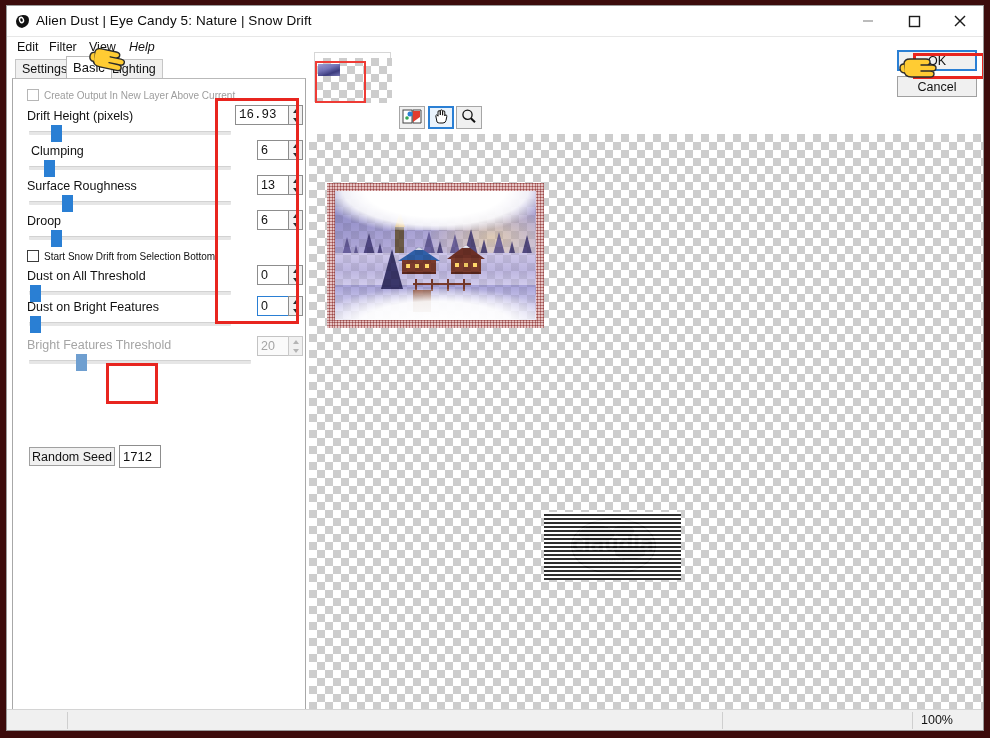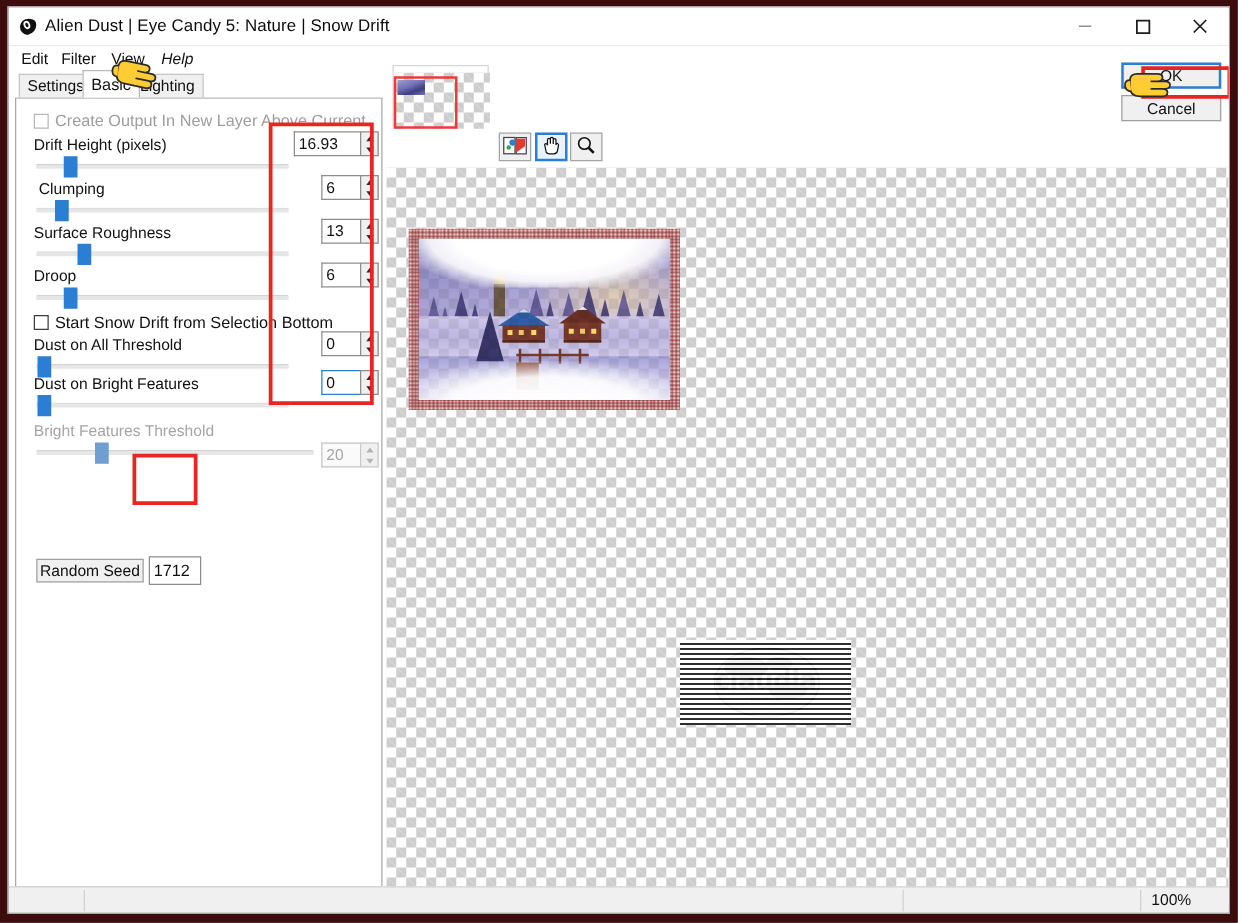--- a/index.html
+++ b/index.html
@@ -112,21 +112,21 @@
     width: 294px; height: 632px;
     background: #ffffff;
     border: 1px solid #a8a8a8;
     border-top: 1px solid #b9b9b9;
     overflow: hidden;
   }
   #panel-inner { position: absolute; left: 0; top: 0; width: 294px; height: 632px; }
 
   .cbrow {
     position: absolute;
-    font-size: 13px;
+    font-size: 10px;
     color: #9d9d9d;
     white-space: nowrap;
   }
   .cbrow.enabled { color: #111; text-align: center; }
   .cbox {
     display: inline-block;
     width: 12px; height: 12px;
     border: 1px solid #b6b6b6;
     background: #fff;
     vertical-align: -2px;
@@ -573,21 +573,21 @@
     <div id="panel-inner">
 
       <div class="cbrow" style="left:14px; top:10px;">
         <span class="cbox"></span><span>Create Output In New Layer Above Current</span>
       </div>
 
       <div class="plabel" style="left:14px; top:30px;">Drift Height (pixels)</div>
       <div class="track" style="left:16px; top:52px; width:202px;"></div>
       <div class="thumb" style="left:38px; top:46px;"></div>
       <div class="spin" style="left:222px; top:26px; width:68px;">
-        <input type="text" style="width: 53px;" value="16.93">
+        <input type="text" style="width: 53px; font-family: Liberation Mono, monospace;" value="16.93">
         <span class="spinbtns">
               <span class="up"></span>
               <span class="down"></span>
             </span>
       </div>
 
       <div class="plabel" style="left:18px; top:65px;">Clumping</div>
       <div class="track" style="left:16px; top:87px; width:202px;"></div>
       <div class="thumb" style="left:31px; top:81px;"></div>
       <div class="spin" style="left:244px; top:61px; width:46px;">
@@ -642,21 +642,21 @@
         <input type="text" style="width: 31px;" value="0">
         <span class="spinbtns">
               <span class="up"></span>
               <span class="down"></span>
             </span>
       </div>
 
       <div class="plabel dim" style="left:14px; top:259px;">Bright Features Threshold</div>
       <div class="track" style="left:16px; top:281px; width:222px;"></div>
       <div class="thumb dim" style="left:63px; top:275px;"></div>
-      <div class="spin dim" style="left:244px; top:275px; width:46px;">
+      <div class="spin dim" style="left:244px; top:257px; width:46px;">
         <input type="text" style="width: 31px;" readonly="" value="20">
         <span class="spinbtns">
               <span class="up"></span>
               <span class="down"></span>
             </span>
       </div>
 
       <button id="seed-btn">Random Seed</button>
       <input id="seed-input" type="text" value="1712" style="">
 

